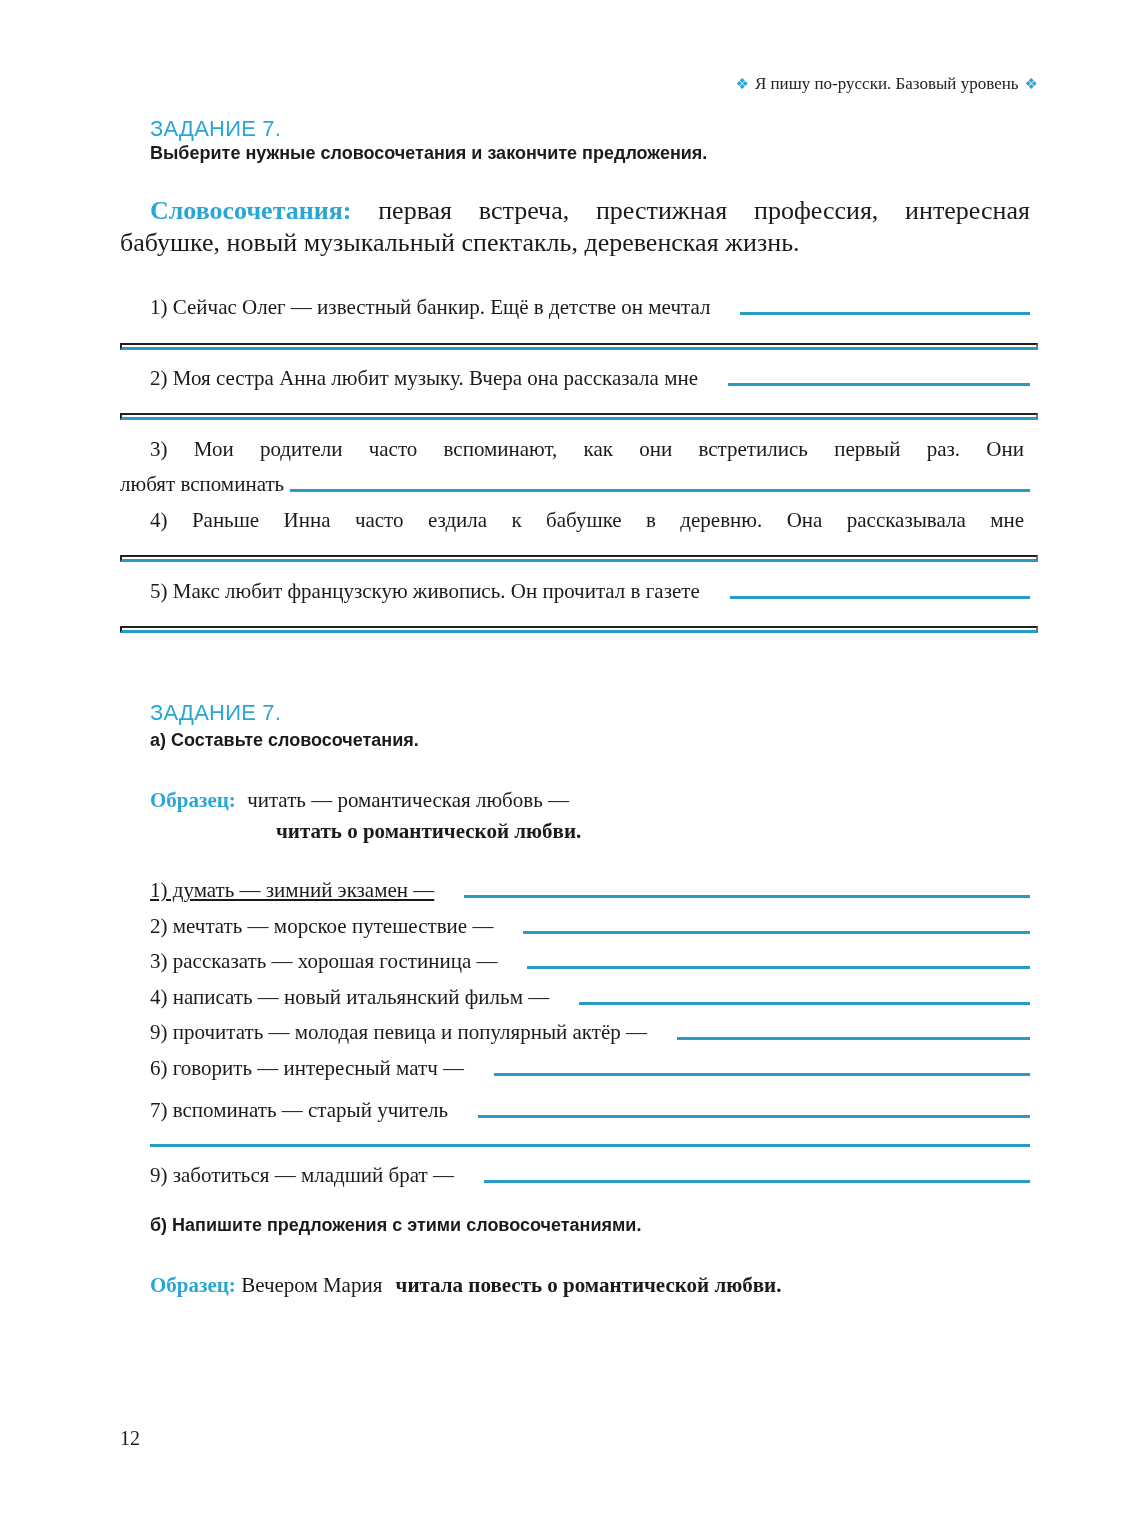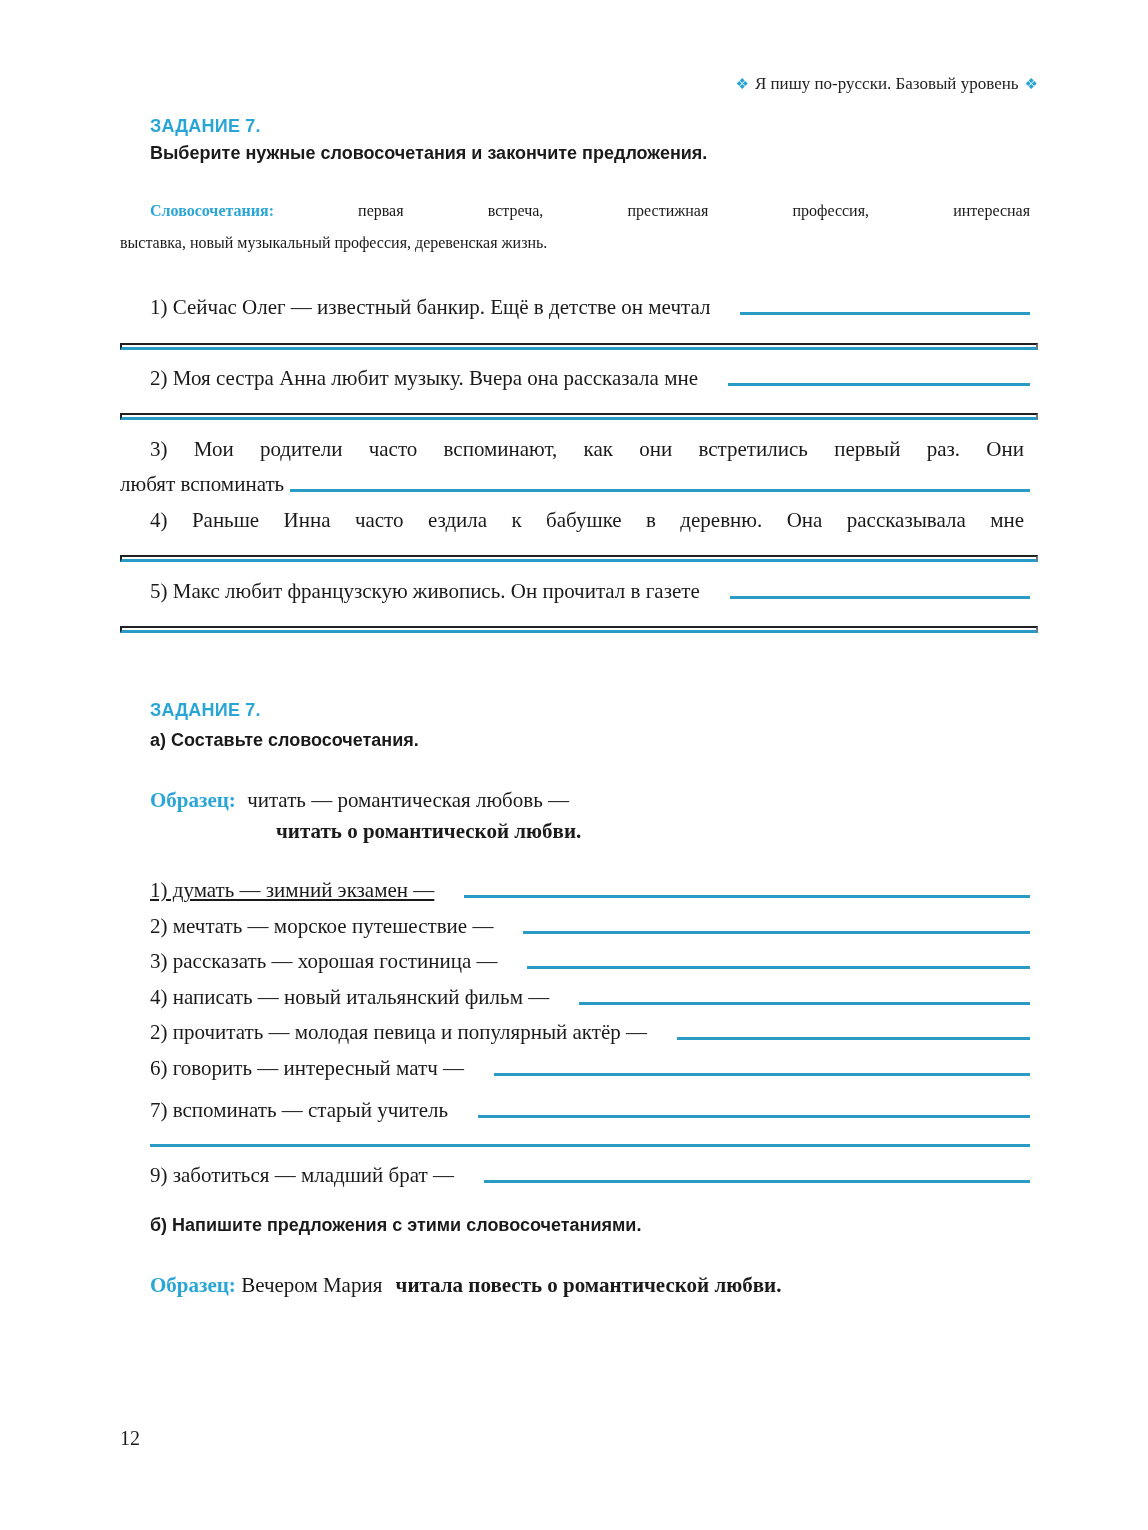--- a/index.html
+++ b/index.html
@@ -9,31 +9,31 @@
     color: #1a1a1a;
   }
   .header {
     position: absolute; top: 74px; right: 110px;
     font-family: "Liberation Serif", serif; font-size: 17px; color: #222;
     display: flex; align-items: center; gap: 6px;
   }
   .diamond { color: #2aa6d6; font-size: 15px; }
   .task-title {
     position: absolute; left: 150px;
-    font-family: "Liberation Sans", sans-serif; font-weight: bold;
-    font-size: 18px; color: #2aa6d6; letter-spacing: 0.2px;
+    font-family: "Liberation Sans", sans-serif; font-weight: normal;
+    font-size: 22px; color: #2aa6d6; letter-spacing: 0.2px;
   }
   .task-instr {
     position: absolute; left: 150px;
     font-family: "Liberation Sans", sans-serif; font-weight: bold;
     font-size: 18px; color: #1a1a1a;
   }
   .para {
     position: absolute; left: 120px; width: 910px;
-    font-family: "Liberation Serif", serif; font-size: 16px; line-height: 32px;
+    font-family: "Liberation Serif", serif; font-size: 26px; line-height: 32px;
     text-align: justify;
   }
   .para .indent { padding-left: 30px; }
   .label-accent { font-weight: bold; color: #2aa6d6; font-family: "Liberation Serif", serif; }
   .row {
     position: absolute; left: 120px; width: 910px; height: 30px;
     display: flex; align-items: flex-end;
     font-family: "Liberation Serif", serif; font-size: 21px; white-space: nowrap;
   }
   .row.indent { left: 150px; width: 880px; gap: 24px; }
@@ -67,21 +67,21 @@
 </div>
 
 <div class="task-title" style="top:116px;">ЗАДАНИЕ 7.</div>
 <div class="task-instr" style="top:143px;">Выберите нужные словосочетания и закончите предложения.</div>
 
 <div class="para" style="top:195px;">
   <div class="indent" style="text-align:justify; text-align-last:justify;">
     <span class="label-accent">Словосочетания:</span>
     <span>первая встреча, престижная профессия, интересная</span>
   </div>
-  <div>выставка, новый музыкальный профессия, деревенская жизнь.</div>
+  <div>бабушке, новый музыкальный спектакль, деревенская жизнь.</div>
 </div>
 
 <div class="row indent" style="top:290px;">
   <span class="text">1) Сейчас Олег — известный банкир. Ещё в детстве он мечтал</span>
   <input class="blank" style="">
 </div>
 <input class="fullline" style="top: 343px;">
 
 <div class="row indent" style="top:361px;">
   <span class="text">2) Моя сестра Анна любит музыку. Вчера она рассказала мне</span>
@@ -129,21 +129,21 @@
 </div>
 <div class="row indent" style="top:944px;">
   <span class="text">3) рассказать — хорошая гостиница —</span>
   <input class="blank" style="">
 </div>
 <div class="row indent" style="top:980px;">
   <span class="text">4) написать — новый итальянский фильм —</span>
   <input class="blank" style="">
 </div>
 <div class="row indent" style="top:1015px;">
-  <span class="text">2) прочитать — молодая певица и популярный актёр —</span>
+  <span class="text">9) прочитать — молодая певица и популярный актёр —</span>
   <input class="blank" style="">
 </div>
 <div class="row indent" style="top:1051px;">
   <span class="text">6) говорить — интересный матч —</span>
   <input class="blank" style="">
 </div>
 <div class="row indent" style="top:1087px;margin-top:6px;">
   <span class="text">7) вспоминать — старый учитель</span>
   <input class="blank" style="">
 </div>

